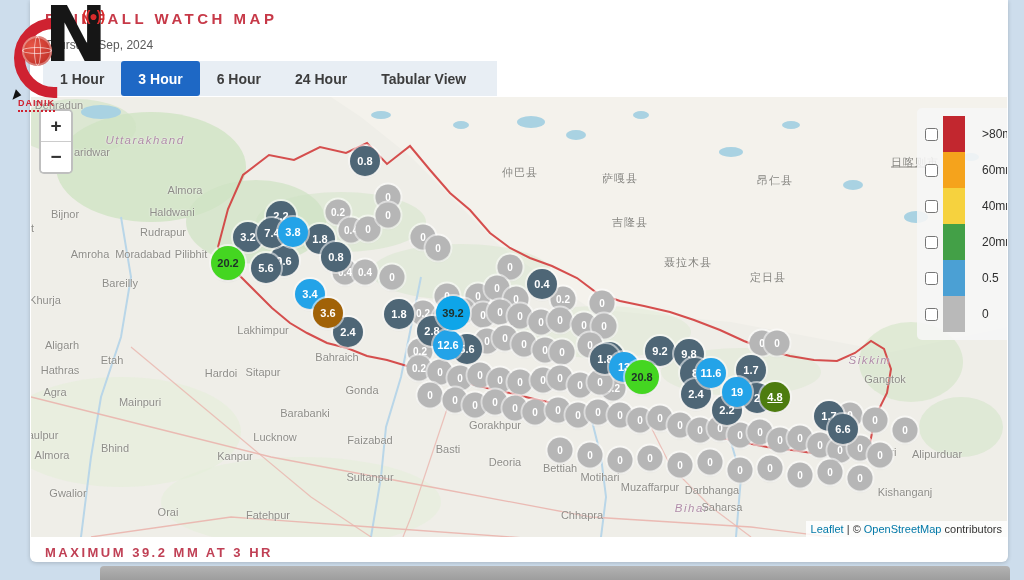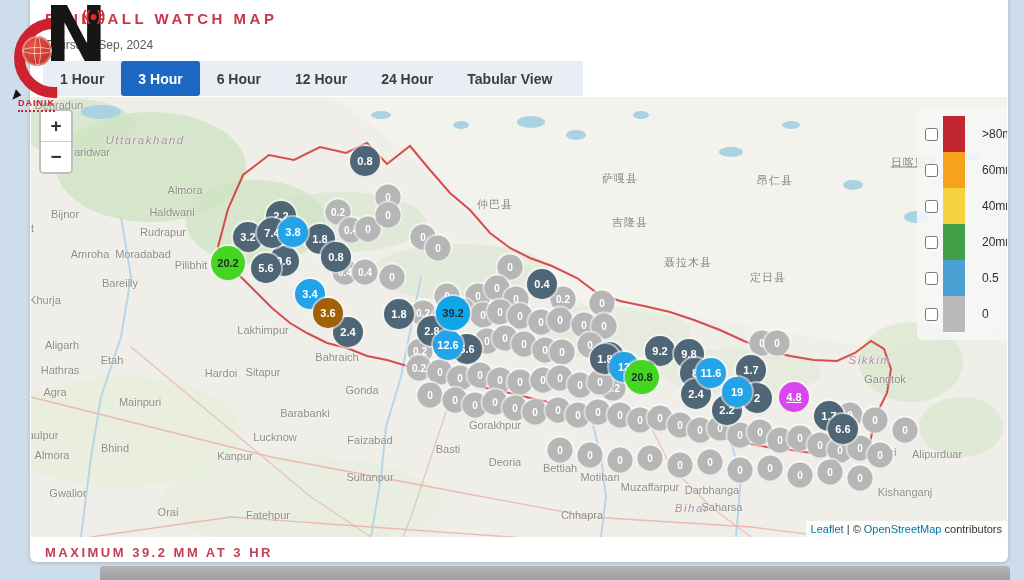--- a/index.html
+++ b/index.html
@@ -136,21 +136,20 @@
   <div class="globe"></div>
   <div class="cursor"></div>
   <div class="brand">DAINIK</div>
 </div>
 <div class="broadcast-icon">((●))</div>
 
 <div class="tab-bar">
     <div class="tab">1 Hour</div>
     <div class="tab active">3 Hour</div>
     <div class="tab">6 Hour</div>
-    <div class="tab">12 Hour</div>
     <div class="tab">24 Hour</div>
     <div class="tab">Tabular View</div>
   </div>
 
 <div class="map">
   <svg class="deco" width="976" height="440" viewBox="0 0 976 440">
     <polygon points="300,0 976,0 976,230 860,255 700,225 560,212 470,150 380,60 330,20" fill="#f4f2ec"></polygon>
     <ellipse cx="120" cy="70" rx="95" ry="55" fill="#cfe3c3" opacity="0.8"></ellipse>
     <ellipse cx="225" cy="125" rx="70" ry="42" fill="#cfe3c3" opacity="0.7"></ellipse>
     <ellipse cx="45" cy="30" rx="60" ry="28" fill="#cfe3c3" opacity="0.6"></ellipse>
@@ -190,21 +189,21 @@
       <span class="map-label city" style="left: 28px; top: 8px;">Dehradun</span>
       <span class="map-label city" style="left: 57px; top: 55px;">Haridwar</span>
       <span class="map-label state" style="left: 114px; top: 43px;">Uttarakhand</span>
       <span class="map-label city" style="left: -14px; top: 131px;">Meerut</span>
       <span class="map-label city" style="left: 154px; top: 93px;">Almora</span>
       <span class="map-label city" style="left: 141px; top: 115px;">Haldwani</span>
       <span class="map-label city" style="left: 34px; top: 117px;">Bijnor</span>
       <span class="map-label city" style="left: 132px; top: 135px;">Rudrapur</span>
       <span class="map-label city" style="left: 59px; top: 157px;">Amroha</span>
       <span class="map-label city" style="left: 112px; top: 157px;">Moradabad</span>
-      <span class="map-label city" style="left: 160px; top: 168px;">Pilibhit</span>
+      <span class="map-label city" style="left: 160px; top: 157px;">Pilibhit</span>
       <span class="map-label city" style="left: 89px; top: 186px;">Bareilly</span>
       <span class="map-label city" style="left: 14px; top: 203px;">Khurja</span>
       <span class="map-label city" style="left: 31px; top: 248px;">Aligarh</span>
       <span class="map-label city" style="left: 81px; top: 263px;">Etah</span>
       <span class="map-label city" style="left: 29px; top: 273px;">Hathras</span>
       <span class="map-label city" style="left: 24px; top: 295px;">Agra</span>
       <span class="map-label city" style="left: 109px; top: 305px;">Mainpuri</span>
       <span class="map-label city" style="left: 190px; top: 276px;">Hardoi</span>
       <span class="map-label city" style="left: 232px; top: 275px;">Sitapur</span>
       <span class="map-label city" style="left: 5px; top: 338px;">Dhaulpur</span>
@@ -229,21 +228,21 @@
       <span class="map-label city" style="left: 619px; top: 390px;">Muzaffarpur</span>
       <span class="map-label city" style="left: 681px; top: 393px;">Darbhanga</span>
       <span class="map-label city" style="left: 551px; top: 418px;">Chhapra</span>
       <span class="map-label state" style="left: 661px; top: 411px;">Bihar</span>
       <span class="map-label city" style="left: 691px; top: 410px;">Saharsa</span>
       <span class="map-label city" style="left: 849px; top: 355px;">Siliguri</span>
       <span class="map-label city" style="left: 874px; top: 395px;">Kishanganj</span>
       <span class="map-label city" style="left: 854px; top: 282px;">Gangtok</span>
       <span class="map-label state" style="left: 839px; top: 263px;">Sikkim</span>
       <span class="map-label city" style="left: 906px; top: 357px;">Alipurduar</span>
-      <span class="map-label zh" style="left: 464px; top: 75px; margin-top: 32px;">仲巴县</span>
+      <span class="map-label zh" style="left: 489px; top: 75px;">仲巴县</span>
       <span class="map-label zh" style="left: 589px; top: 81px;">萨嘎县</span>
       <span class="map-label zh" style="left: 744px; top: 83px;">昂仁县</span>
       <span class="map-label zh" style="left: 884px; top: 65px; text-decoration: underline;">日喀则市</span>
       <span class="map-label zh" style="left: 599px; top: 125px;">吉隆县</span>
       <span class="map-label zh" style="left: 657px; top: 165px;">聂拉木县</span>
       <span class="map-label zh" style="left: 737px; top: 180px;">定日县</span>
     </div>
   <div id="markers-layer">
       <div class="marker g" style="left: 307px; top: 115px; background: rgb(182, 182, 182);">0.2</div>
       <div class="marker g" style="left: 320px; top: 133px; background: rgb(182, 182, 182);">0.4</div>
@@ -344,21 +343,21 @@
       <div class="marker d" style="left: 511px; top: 187px; background: rgb(78, 102, 118);">0.4</div>
       <div class="marker d" style="left: 546px; top: 260px; background: rgb(78, 102, 118); margin-left: 32px;">5.4</div>
       <div class="marker d" style="left: 574px; top: 262px; background: rgb(78, 102, 118);">1.8</div>
       <div class="marker d" style="left: 629px; top: 254px; background: rgb(78, 102, 118);">9.2</div>
       <div class="marker d" style="left: 658px; top: 257px; background: rgb(78, 102, 118);">9.8</div>
       <div class="marker d" style="left: 664px; top: 276px; background: rgb(78, 102, 118);">8</div>
       <div class="marker d" style="left: 720px; top: 273px; background: rgb(78, 102, 118);">1.7</div>
       <div class="marker d" style="left: 726px; top: 301px; background: rgb(78, 102, 118);">2</div>
       <div class="marker d" style="left: 665px; top: 297px; background: rgb(78, 102, 118);">2.4</div>
       <div class="marker d" style="left: 696px; top: 313px; background: rgb(78, 102, 118);">2.2</div>
-      <div class="marker d" style="left: 763px; top: 300px; background: #d946ef; text-decoration: underline;">4.8</div>
+      <div class="marker d" style="left: 744px; top: 300px; background: #4d7c0f; text-decoration: underline;">4.8</div>
       <div class="marker d" style="left: 798px; top: 319px; background: rgb(78, 102, 118);">1.7</div>
       <div class="marker d" style="left: 812px; top: 332px; background: rgb(78, 102, 118);">6.6</div>
       <div class="marker b" style="left: 262px; top: 135px; background: rgb(35, 163, 232);">3.8</div>
       <div class="marker b" style="left: 279px; top: 197px; background: rgb(35, 163, 232);">3.4</div>
       <div class="marker b" style="left: 297px; top: 216px; background: #a16207;">3.6</div>
       <div class="marker b" style="left: 417px; top: 248px; background: rgb(35, 163, 232);">12.6</div>
       <div class="marker b" style="left: 593px; top: 270px; background: rgb(35, 163, 232);">13</div>
       <div class="marker b" style="left: 680px; top: 276px; background: rgb(35, 163, 232);">11.6</div>
       <div class="marker b" style="left: 706px; top: 295px; background: rgb(35, 163, 232);">19</div>
       <div class="marker n" style="left: 197px; top: 166px; background: rgb(68, 214, 33);">20.2</div>

